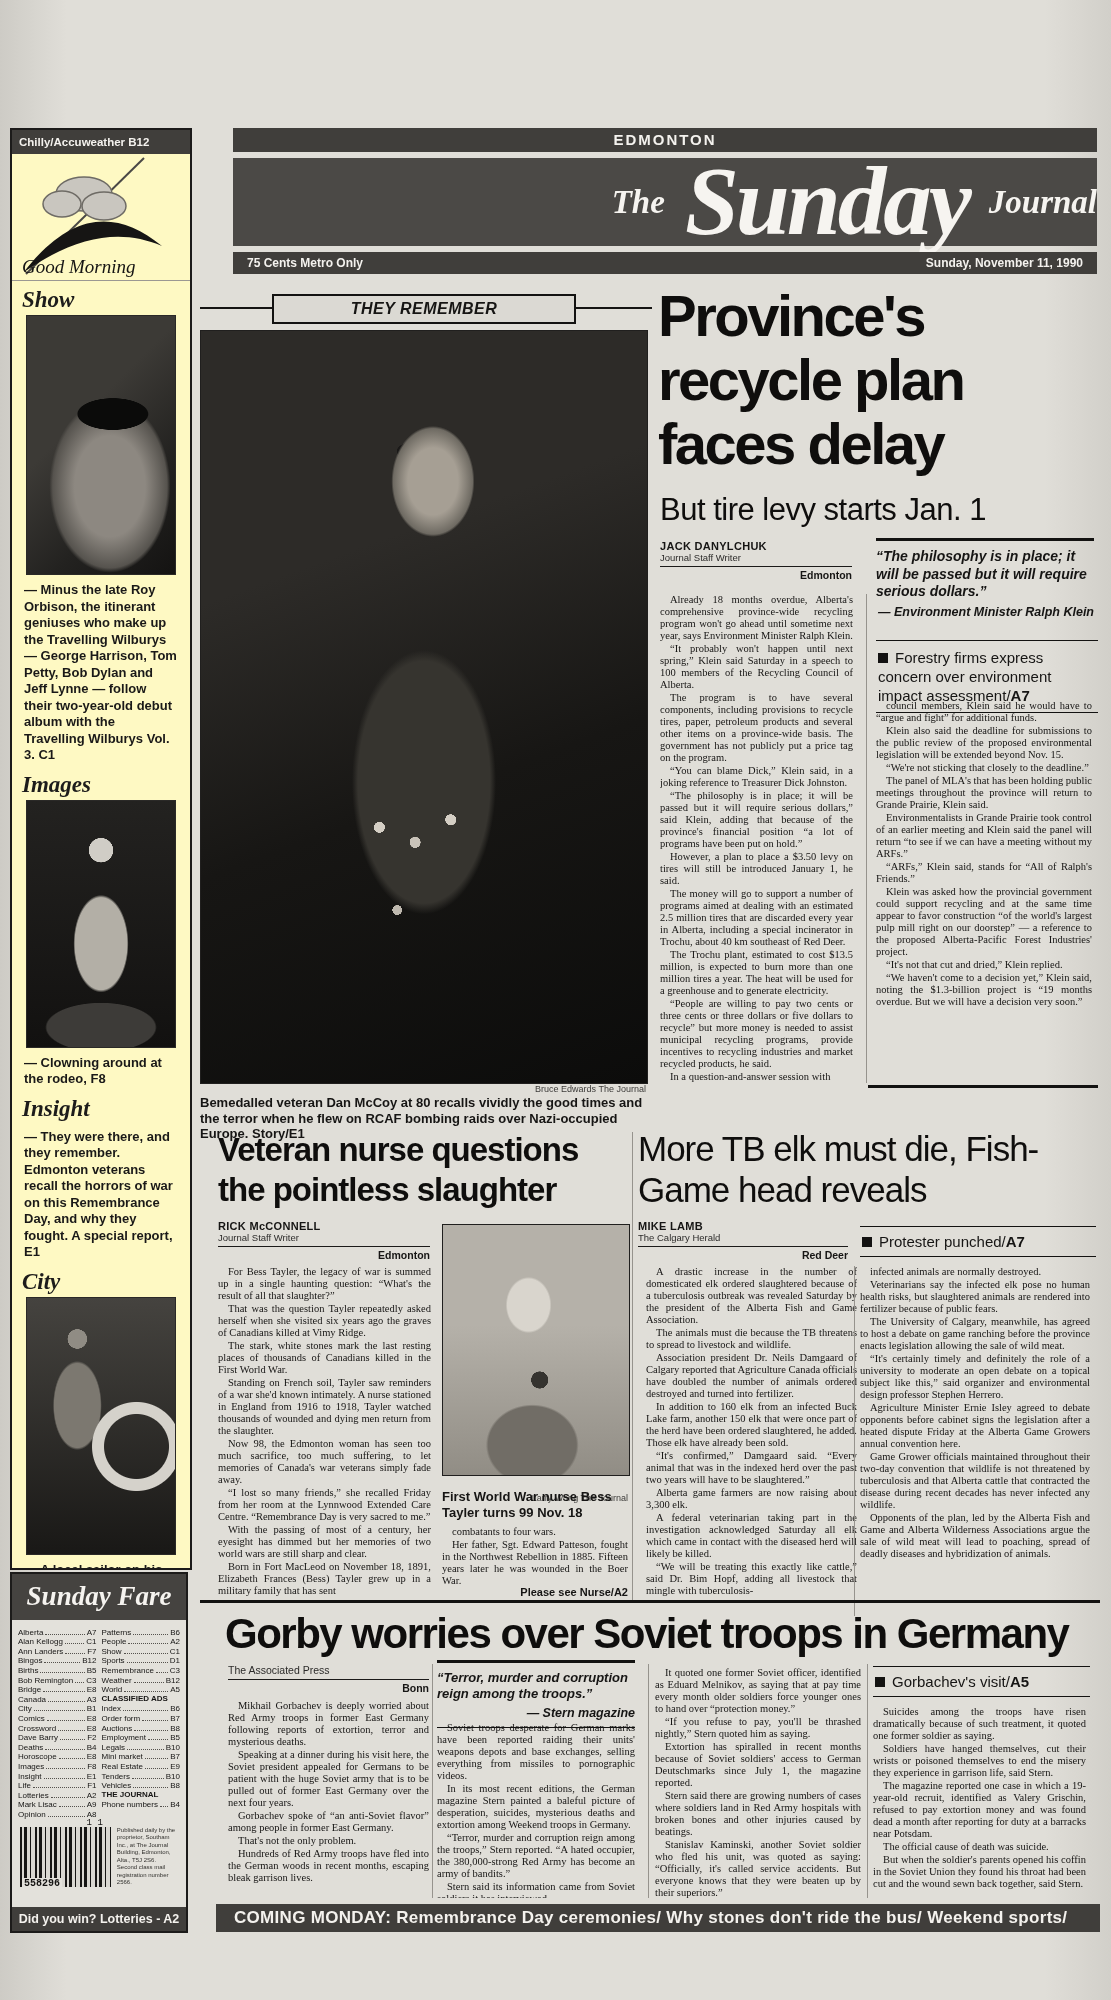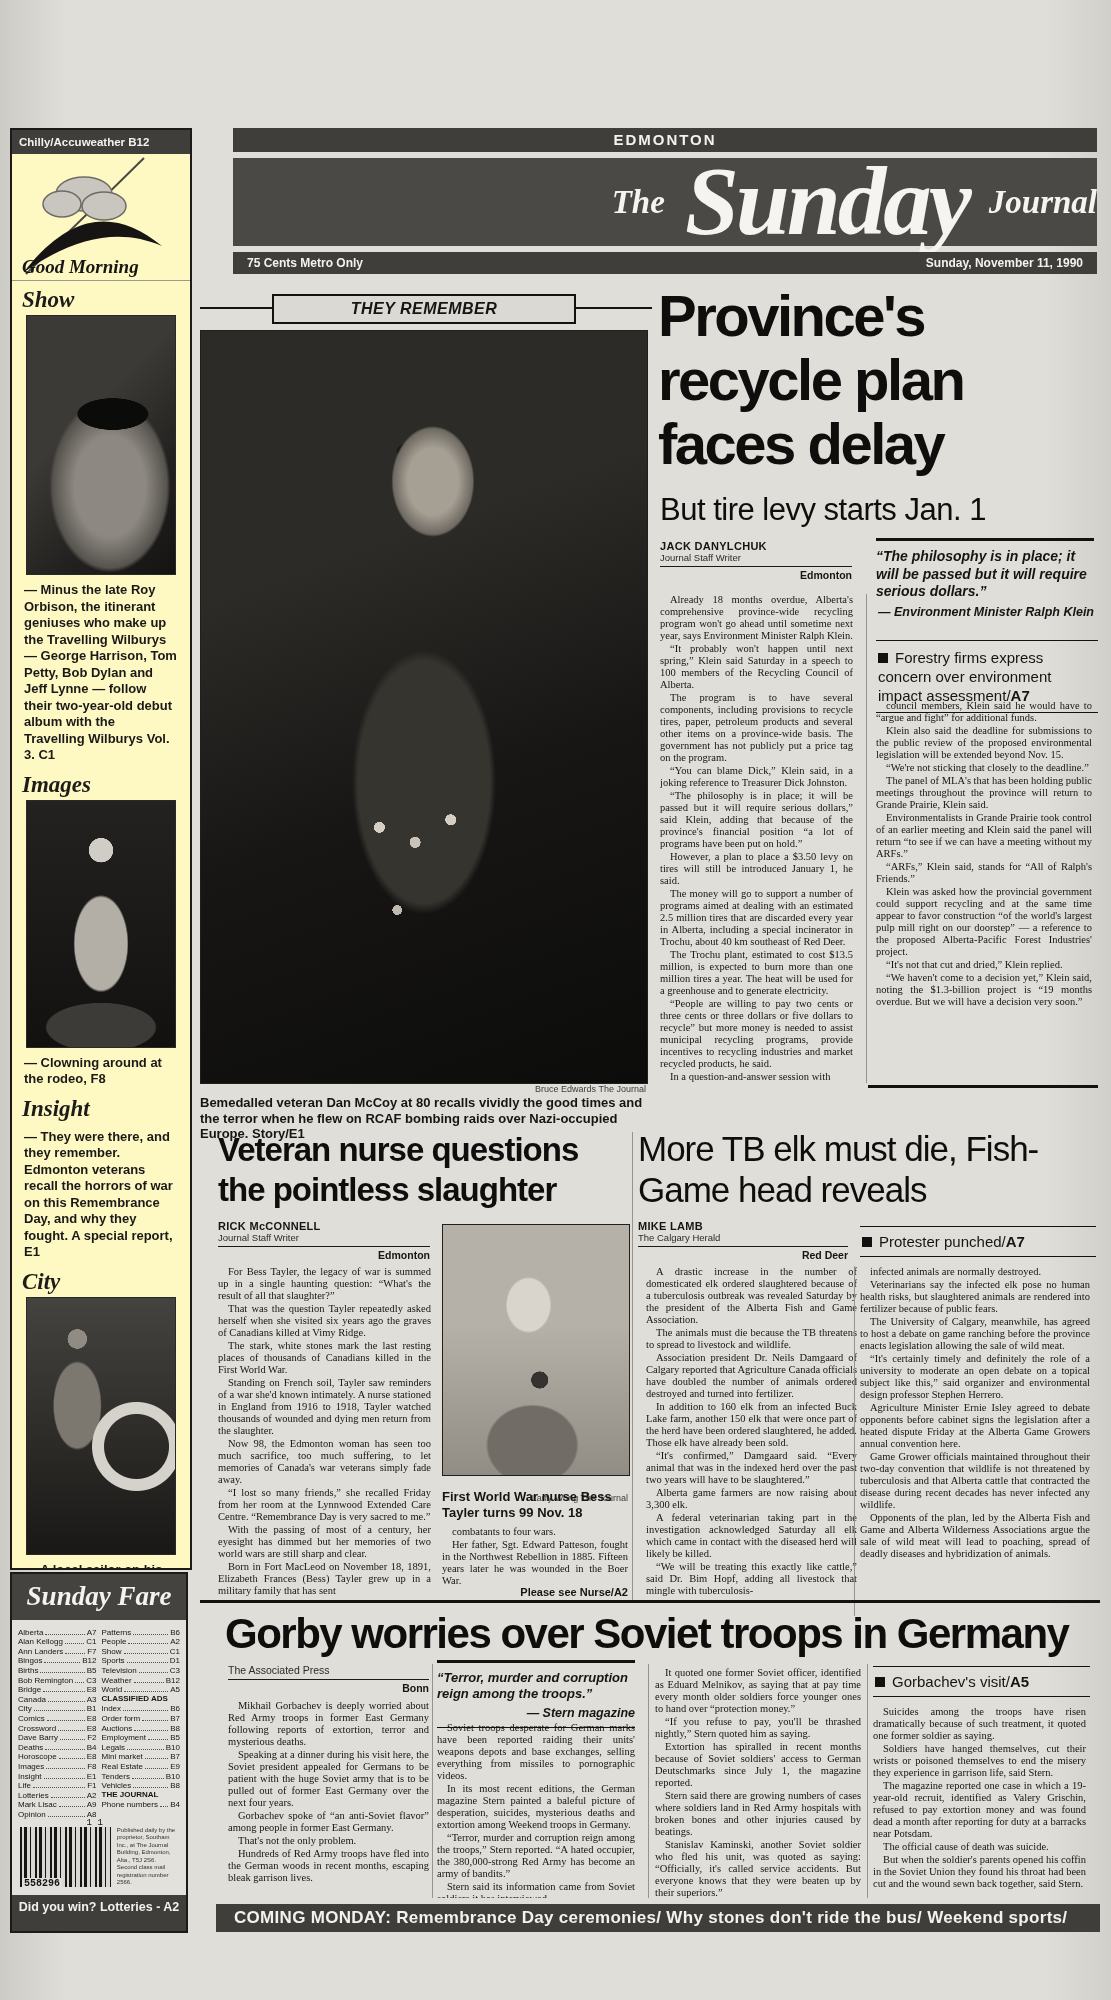--- a/index.html
+++ b/index.html
@@ -10,21 +10,21 @@
   .abs{position:absolute;}
   .bar{background:#403e3b;color:#f4f2ee;font-family:"Liberation Sans",sans-serif;font-weight:700;}
   
   #sidebar{left:10px;top:128px;width:178px;height:1438px;border:2px solid #1c1b1a;background:#fef9c3;overflow:hidden;}
   .side-head{font-family:"Liberation Serif",serif;font-style:italic;font-weight:700;font-size:23px;
              margin:6px 0 2px 10px;color:#1d1c1b;}
   .side-photo{margin:2px 14px;height:258px;border:1px solid #2a2927;}
   .side-cap{font-family:"Liberation Sans",sans-serif;font-weight:700;font-size:13px;line-height:16.5px;
             padding:5px 12px 2px;color:#1a1918;}
   #weather-art{position:relative;height:126px;border-bottom:1px solid #9b9892;}
-  #greeting{position:absolute;left:10px;bottom:2px;font-style:italic;font-weight:700;font-size:19px;text-align:right;}
+  #greeting{position:absolute;left:10px;bottom:2px;font-style:italic;font-weight:400;font-size:19px;text-align:right;}
   
   #edm-bar{left:233px;top:128px;width:864px;height:24px;text-align:center;font-size:15px;
            letter-spacing:2px;line-height:24px;}
   #mast-box{left:233px;top:158px;width:864px;height:88px;background:#4b4946;display:flex;
             align-items:center;justify-content:flex-end;gap:20px;color:#f6f4f0;overflow:visible;}
   #mast-box .the,#mast-box .journal{font:italic 700 33px "Liberation Serif",serif;}
   #mast-box .name{font:italic 700 97px/70px "Liberation Serif",serif;letter-spacing:-3px;}
   #price-bar{left:233px;top:252px;width:864px;height:22px;display:flex;justify-content:space-between;
              align-items:center;padding:0 14px;box-sizing:border-box;font-size:12px;}
   
@@ -68,21 +68,21 @@
   #fare-idx>div{flex:1;min-width:0;}
   .idx-row{display:flex;align-items:flex-end;height:9.6px;font-size:8px;white-space:nowrap;}
   .idx-dots{flex:1;border-bottom:1px dotted #55524d;margin:0 2px 2px;}
   .idx-header{font-size:8px;font-weight:700;height:9.6px;line-height:9.6px;}
   #barcode-row{display:flex;padding:6px 8px 0;gap:6px;}
   #barcode{width:92px;height:60px;background:repeating-linear-gradient(90deg,#161514 0 2px,#d9d7d1 2px 4px,
            #161514 4px 7px,#d9d7d1 7px 10px,#161514 10px 11px,#d9d7d1 11px 15px);position:relative;}
   #barcode-num{position:absolute;left:2px;bottom:-2px;background:#e3e1db;font:700 10px "Liberation Mono",monospace;padding:0 2px;}
   #barcode-digits{font:9px "Liberation Mono",monospace;position:absolute;top:-9px;right:8px;}
   #pub-note{font-family:"Liberation Sans",sans-serif;font-size:6px;line-height:7.5px;color:#33322f;width:62px;}
-  #lottery-bar{margin-top:auto;height:36px;text-align:center;font-size:12.5px;line-height:24px;}
+  #lottery-bar{margin-top:auto;height:24px;text-align:center;font-size:12.5px;line-height:24px;}
   #coming-bar{left:216px;top:1904px;width:884px;height:28px;font-size:17px;line-height:28px;
               padding-left:18px;box-sizing:border-box;letter-spacing:.3px;}
 </style>
 </head>
 <body>
 
 <div id="page">
 
   <div id="sidebar" class="abs">
     <div class="bar" style="height:24px;line-height:24px;padding-left:7px;font-size:11.5px;">Chilly/Accuweather B12</div>
@@ -242,21 +242,21 @@
             <span class="idx-label">Show</span>
             <span class="idx-dots"></span>
             <span class="idx-page">C1</span>
           </div>
           <div class="idx-row">
             <span class="idx-label">Sports</span>
             <span class="idx-dots"></span>
             <span class="idx-page">D1</span>
           </div>
           <div class="idx-row">
-            <span class="idx-label">Television</span>
+            <span class="idx-label">Remembrance</span>
             <span class="idx-dots"></span>
             <span class="idx-page">C3</span>
           </div>
           <div class="idx-row">
             <span class="idx-label">Weather</span>
             <span class="idx-dots"></span>
             <span class="idx-page">B12</span>
           </div>
           <div class="idx-row">
             <span class="idx-label">World</span>

